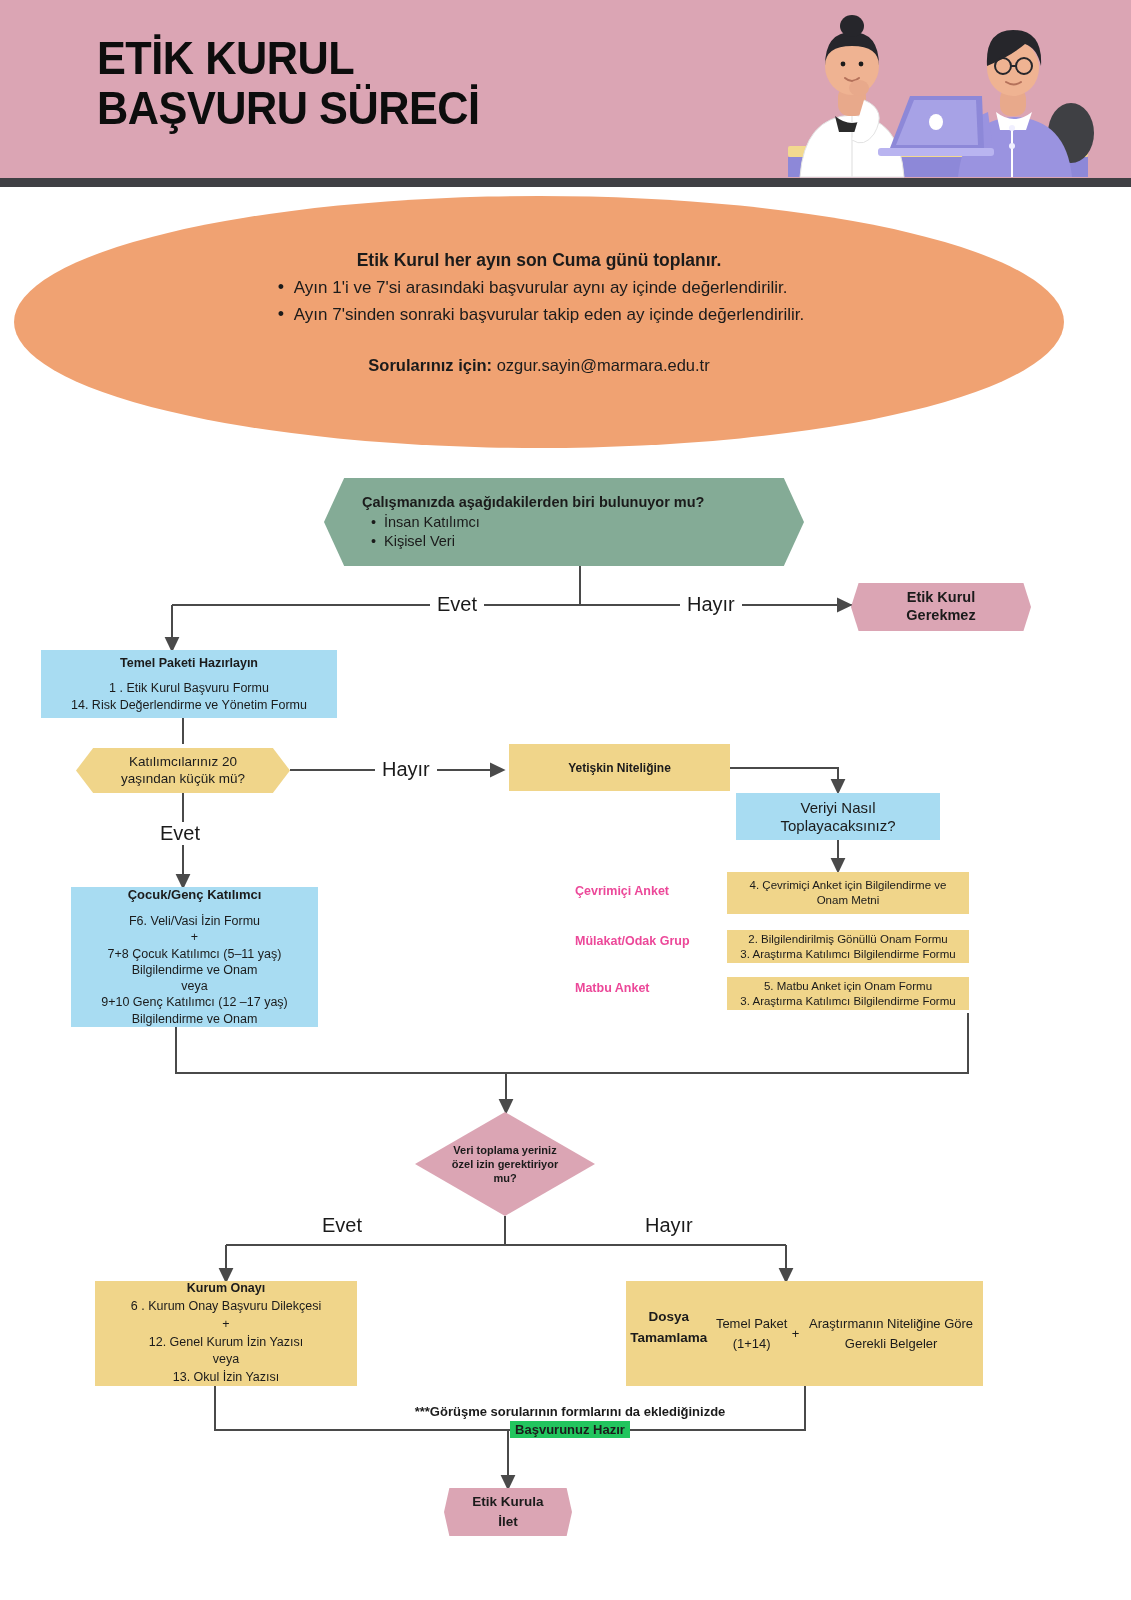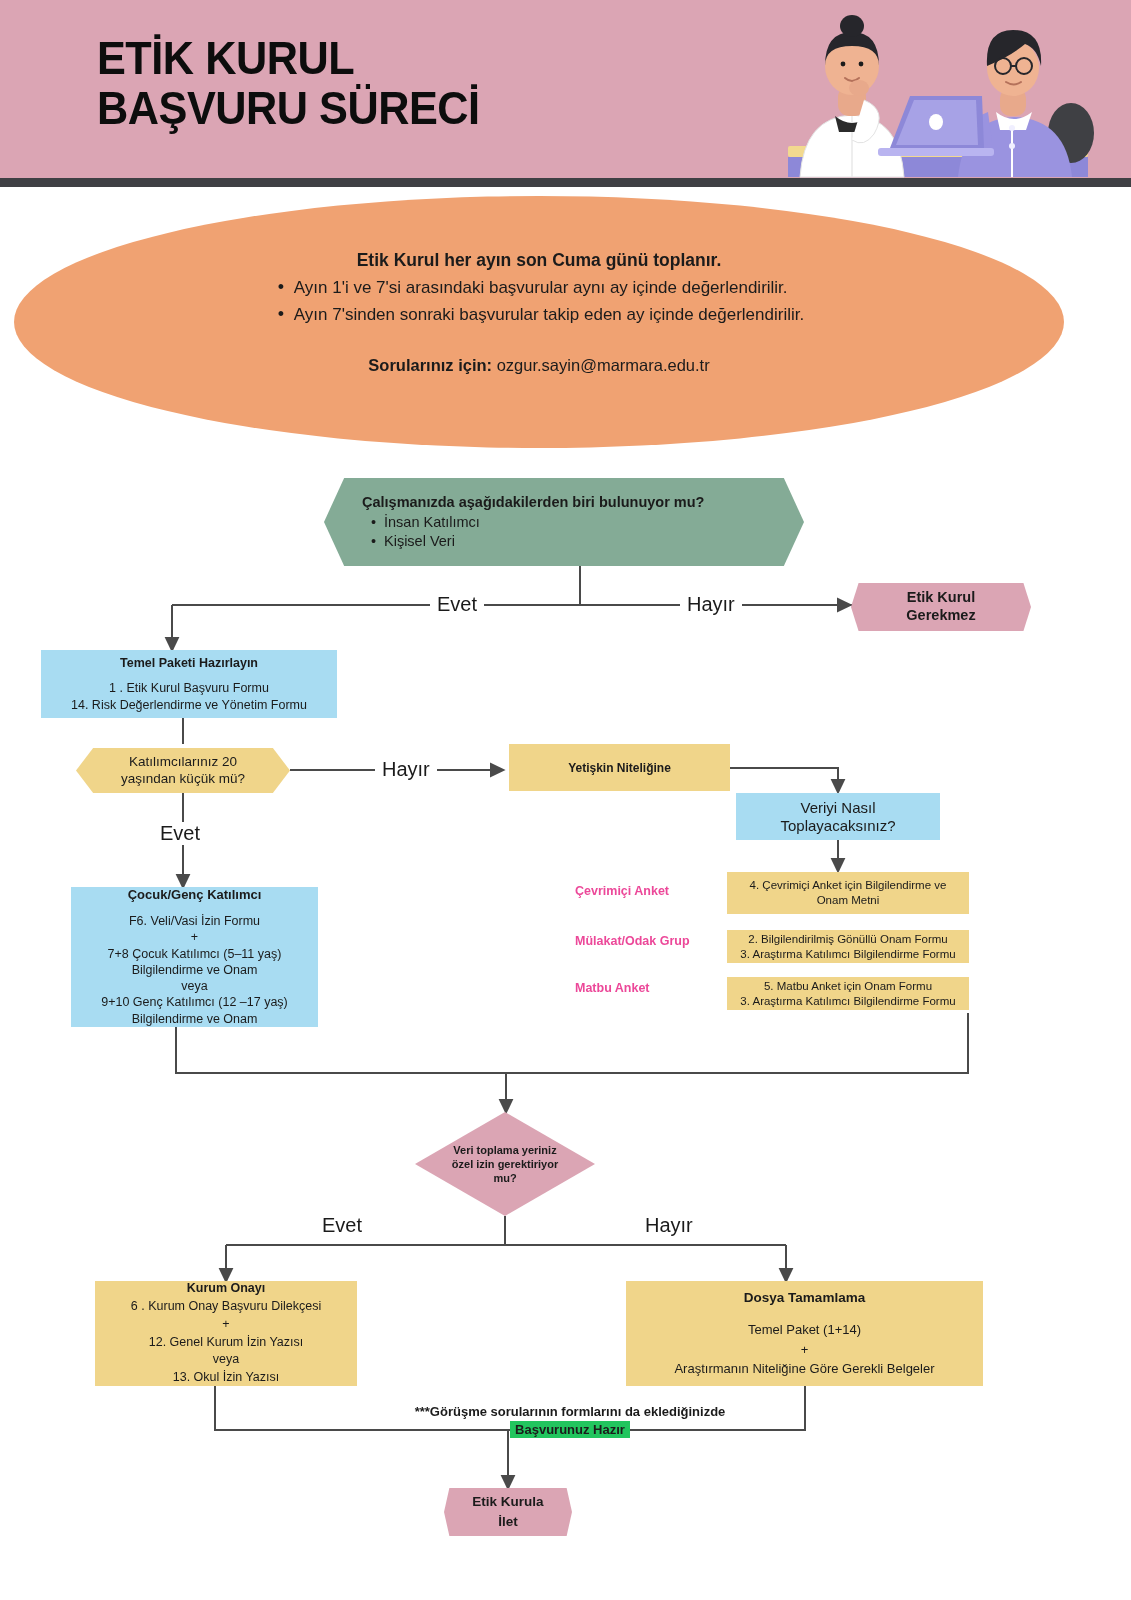--- a/index.html
+++ b/index.html
@@ -109,21 +109,21 @@
 
   .box-kurum{
     left:95px;top:1281px;width:262px;height:105px;
     display:flex;flex-direction:column;align-items:center;justify-content:center;
     font-size:12.5px;line-height:1.42;text-align:center;
   }
   .box-kurum .t{font-weight:700;font-size:12.5px;}
 
   .box-dosya{
     left:626px;top:1281px;width:357px;height:105px;
-    display:flex;flex-direction:column;align-items:center;justify-content:center;
+    display:flex;flex-direction:row;align-items:center;justify-content:center;
     font-size:13px;line-height:1.5;text-align:center;
   }
   .box-dosya .t{font-weight:700;font-size:13.5px;margin-bottom:12px;}
 
   
   .dmd{
     background:#dba5b4;
     clip-path:polygon(50% 0,100% 50%,50% 100%,0 50%);
     display:flex;align-items:center;justify-content:center;
   }

